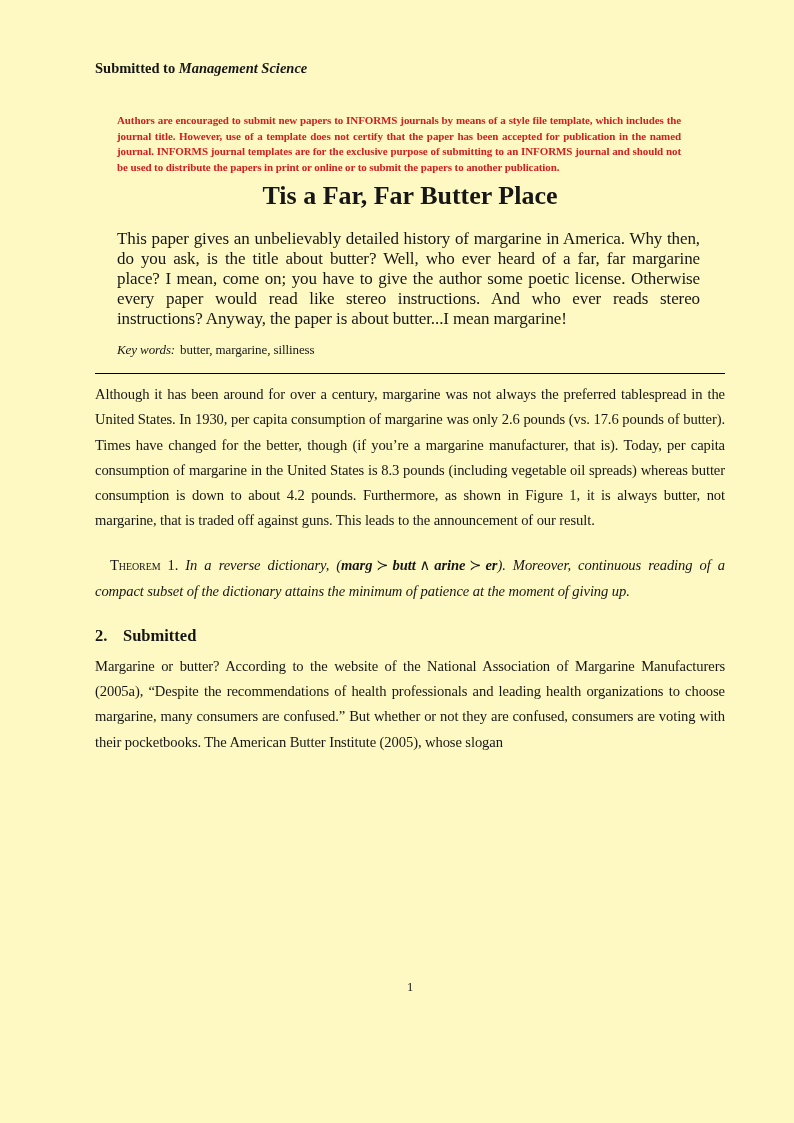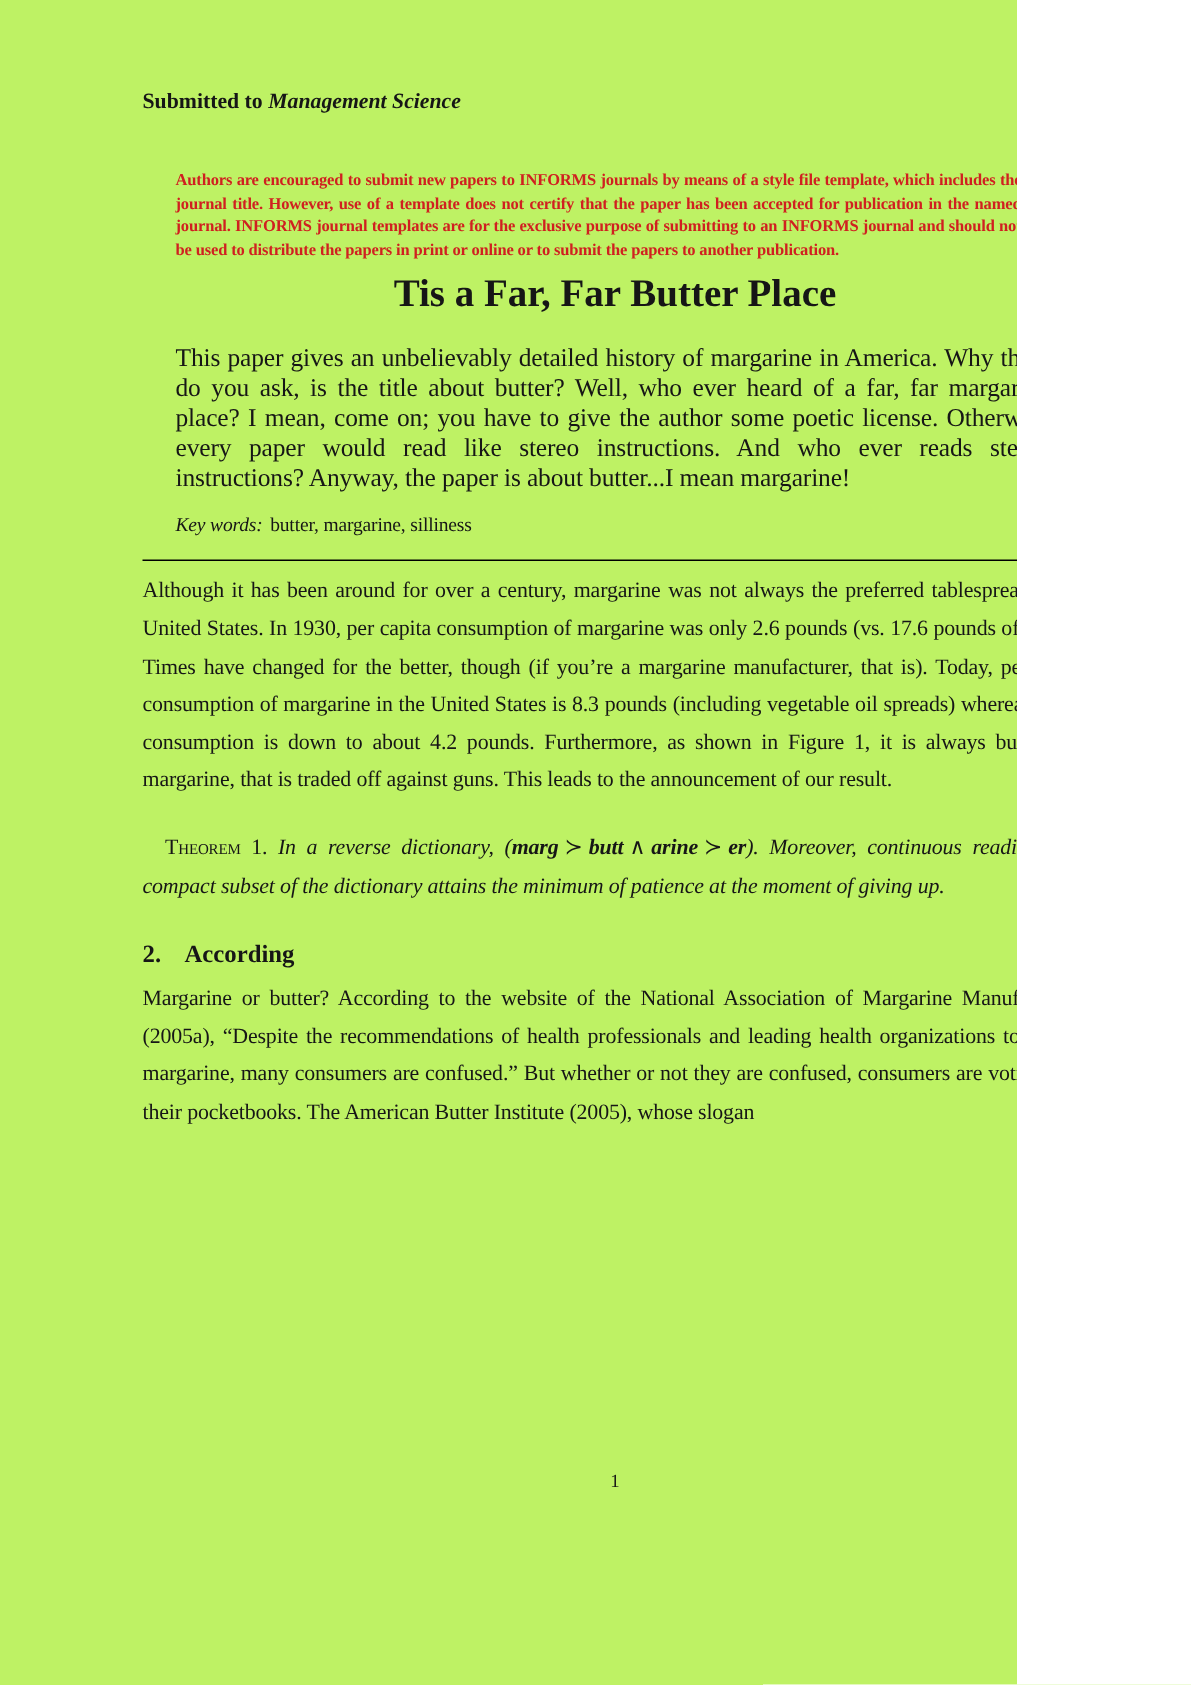--- a/index.html
+++ b/index.html
@@ -1,21 +1,21 @@
 <!DOCTYPE html>
 <html><head>
 <meta charset="utf-8">
 <style>
   * { margin: 0; padding: 0; box-sizing: border-box; }
   html, body { background: #ffffff; }
   .page {
     position: relative;
-    width: 678px;
+    width: 794px;
     height: 1123px;
-    background: #bef264;
+    background: #fef9c3;
     font-family: "Liberation Serif", "DejaVu Serif", serif;
     color: #161616;
     overflow: hidden;
   }
   .content {
     position: absolute;
     left: 95px;
     top: 0;
     width: 630px;
   }
@@ -134,20 +134,20 @@
     <div class="keywords"><span class="kw-label">Key words:</span><span>butter, margarine, silliness</span></div>
 
     <hr class="rule">
 
 
     <div class="body-par">Although it has been around for over a century, margarine was not always the preferred tablespread in the United States. In 1930, per capita consumption of margarine was only 2.6 pounds (vs. 17.6 pounds of butter). Times have changed for the better, though (if you’re a margarine manufacturer, that is). Today, per capita consumption of margarine in the United States is 8.3 pounds (including vegetable oil spreads) whereas butter consumption is down to about 4.2 pounds. Furthermore, as shown in Figure 1, it is always butter, not margarine, that is traded off against guns. This leads to the announcement of our result.</div>
 
     <div class="theorem-par"><span class="thm-label">Theorem 1.</span><span>In a reverse dictionary, (</span><span class="mvar">marg</span><span class="mrel">≻</span><span class="mvar">butt</span><span class="mrel">∧</span><span class="mvar">arine</span><span class="mrel">≻</span><span class="mvar">er</span><span>). Moreover, continuous reading of a compact subset of the dictionary attains the minimum of patience at the moment of giving up.</span></div>
 
 
-    <div class="section-heading second"><span class="secnum">2.</span><span>According</span></div>
+    <div class="section-heading second"><span class="secnum">2.</span><span>Submitted</span></div>
 
     <div class="body-par">Margarine or butter? According to the website of the National Association of Margarine Manufacturers (2005a), “Despite the recommendations of health professionals and leading health organizations to choose margarine, many consumers are confused.” But whether or not they are confused, consumers are voting with their pocketbooks. The American Butter Institute (2005), whose slogan</div>
 
   </div>
 
   <div class="page-footer">1</div>
 </div>
 
 </body></html>

